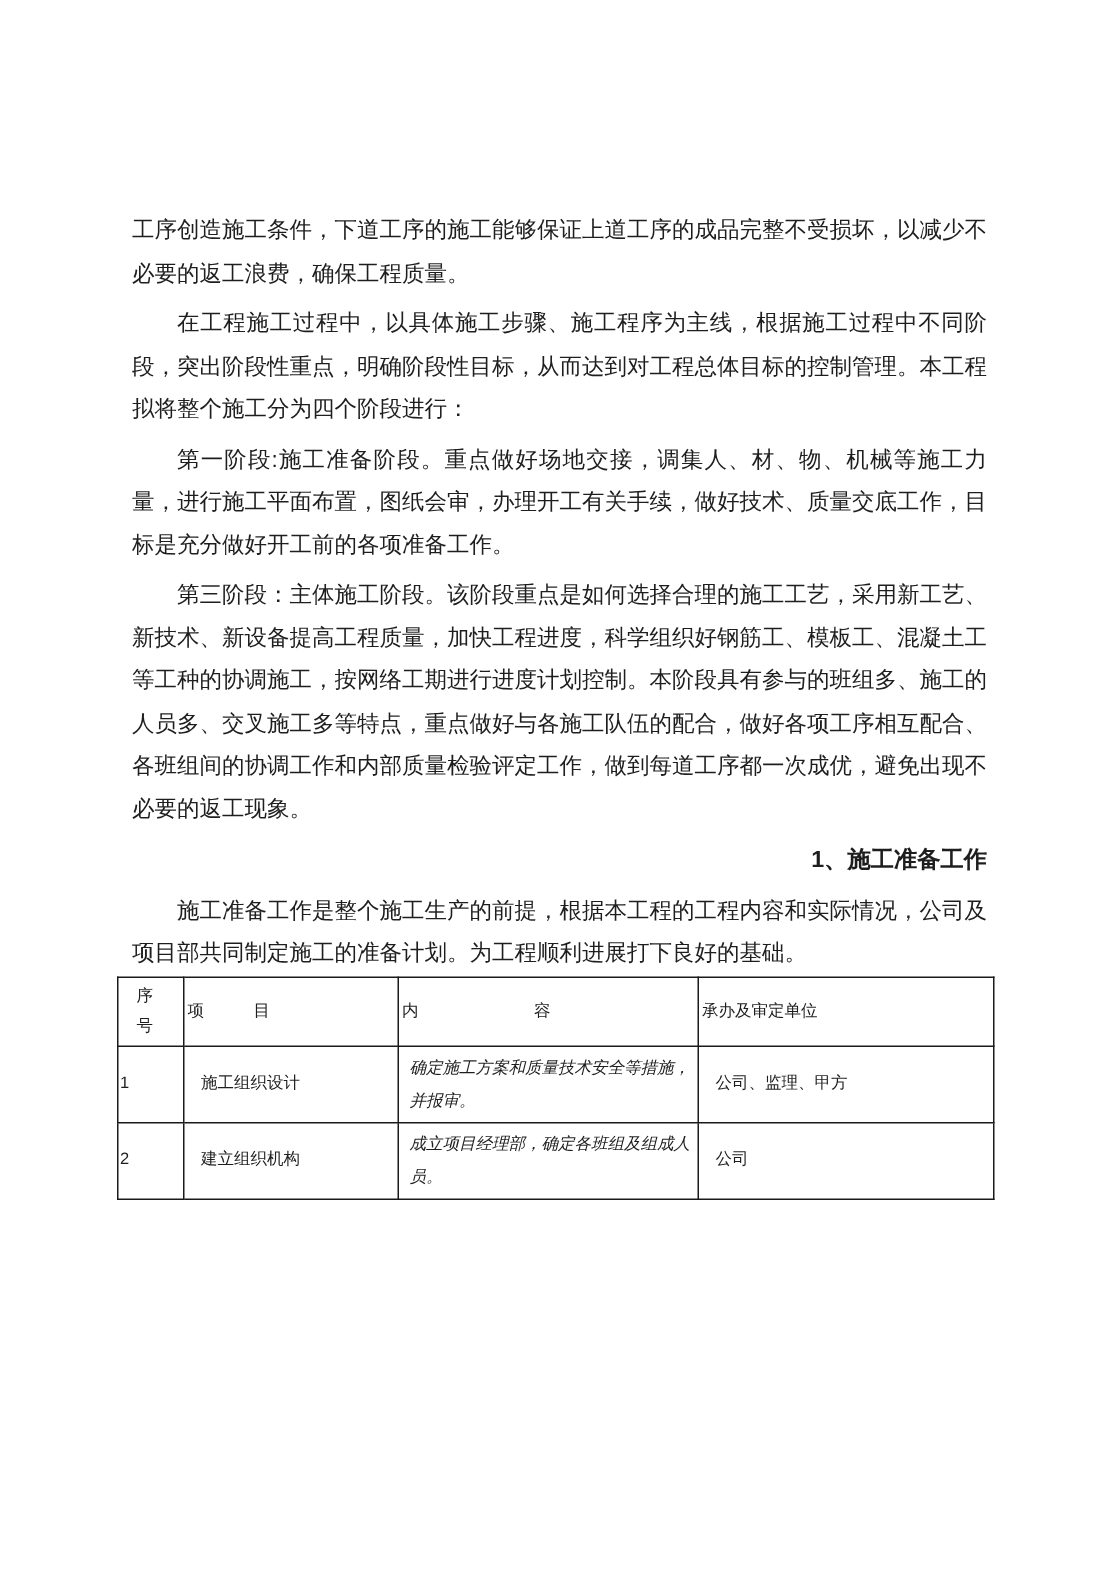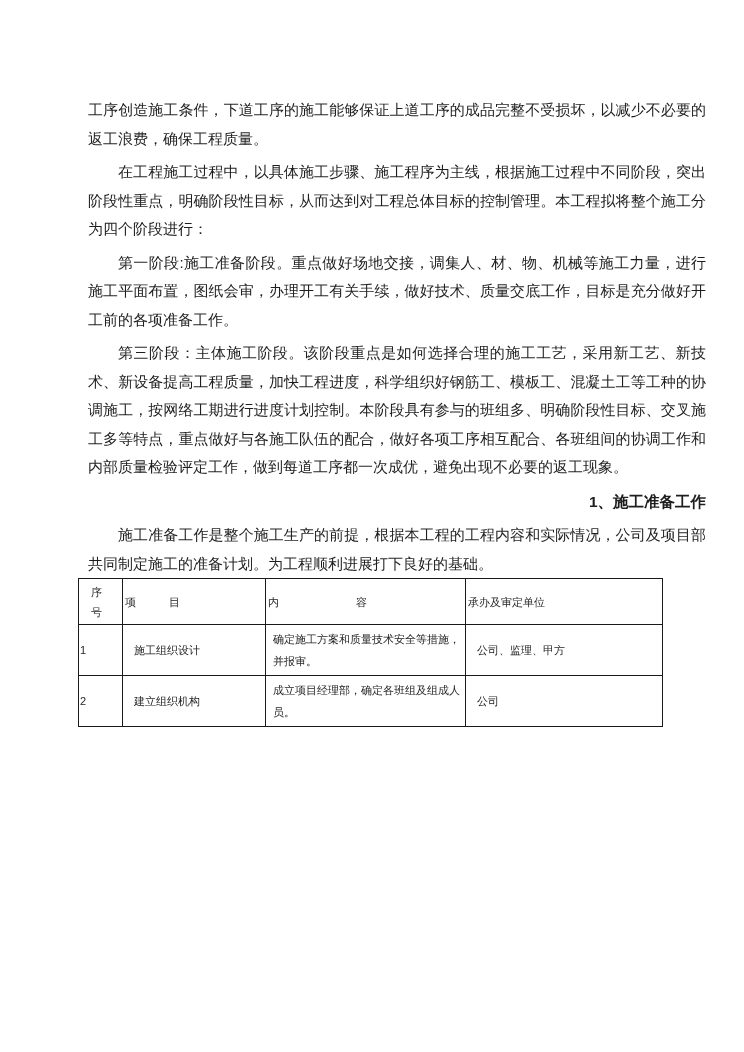--- a/index.html
+++ b/index.html
@@ -10,24 +10,25 @@
   .page {
     position: relative;
     width: 744px;
     height: 1052px;
     background: #ffffff;
     overflow: hidden;
     font-family: "Liberation Sans", sans-serif;
     color: #1e1e1e;
   }
   .content {
-    padding: 96px 38px 0 88px;
+    padding: 96px 86px 0 88px;
     font-size: 15px;
     line-height: 28.5px;
     text-align: justify;
+    margin-top: 44px;
   }
   .para {
     margin: 5px 0 0 0;
     text-indent: 2em;
   }
   .para.first {
     margin-top: 0;
     text-indent: 0;
   }
   .section-heading {
@@ -76,36 +77,37 @@
   }
   td.item-cell {
     font-weight: bold;
     padding: 2px 4px 2px 11px;
     line-height: 21px;
   }
   td.content-cell {
     padding: 3px 4px 3px 7px;
     line-height: 22px;
     text-align: justify;
+    font-style: italic;
   }
   td.unit-cell {
     padding: 2px 4px 2px 11px;
     line-height: 21px;
   }
 </style>
 </head>
 <body>
 
 <div class="page">
   <div class="content">
 
     <p class="para first">工序创造施工条件，下道工序的施工能够保证上道工序的成品完整不受损坏，以减少不必要的返工浪费，确保工程质量。</p>
     <p class="para">在工程施工过程中，以具体施工步骤、施工程序为主线，根据施工过程中不同阶段，突出阶段性重点，明确阶段性目标，从而达到对工程总体目标的控制管理。本工程拟将整个施工分为四个阶段进行：</p>
     <p class="para">第一阶段:施工准备阶段。重点做好场地交接，调集人、材、物、机械等施工力量，进行施工平面布置，图纸会审，办理开工有关手续，做好技术、质量交底工作，目标是充分做好开工前的各项准备工作。</p>
-    <p class="para">第三阶段：主体施工阶段。该阶段重点是如何选择合理的施工工艺，采用新工艺、新技术、新设备提高工程质量，加快工程进度，科学组织好钢筋工、模板工、混凝土工等工种的协调施工，按网络工期进行进度计划控制。本阶段具有参与的班组多、明确阶段性目标、交叉施工多等特点，重点做好与各施工队伍的配合，做好各项工序相互配合、各班组间的协调工作和内部质量检验评定工作，做到每道工序都一次成优，避免出现不必要的返工现象。</p>
+    <p class="para">第三阶段：主体施工阶段。该阶段重点是如何选择合理的施工工艺，采用新工艺、新技术、新设备提高工程质量，加快工程进度，科学组织好钢筋工、模板工、混凝土工等工种的协调施工，按网络工期进行进度计划控制。本阶段具有参与的班组多、施工的人员多、交叉施工多等特点，重点做好与各施工队伍的配合，做好各项工序相互配合、各班组间的协调工作和内部质量检验评定工作，做到每道工序都一次成优，避免出现不必要的返工现象。</p>
 
     <h2 class="section-heading">1、施工准备工作</h2>
 
     <p class="para">施工准备工作是整个施工生产的前提，根据本工程的工程内容和实际情况，公司及项目部共同制定施工的准备计划。为工程顺利进展打下良好的基础。</p>
 
 
     <div class="table-wrap">
       <table class="plan-table">
         <colgroup>
           <col style="width:44px">

